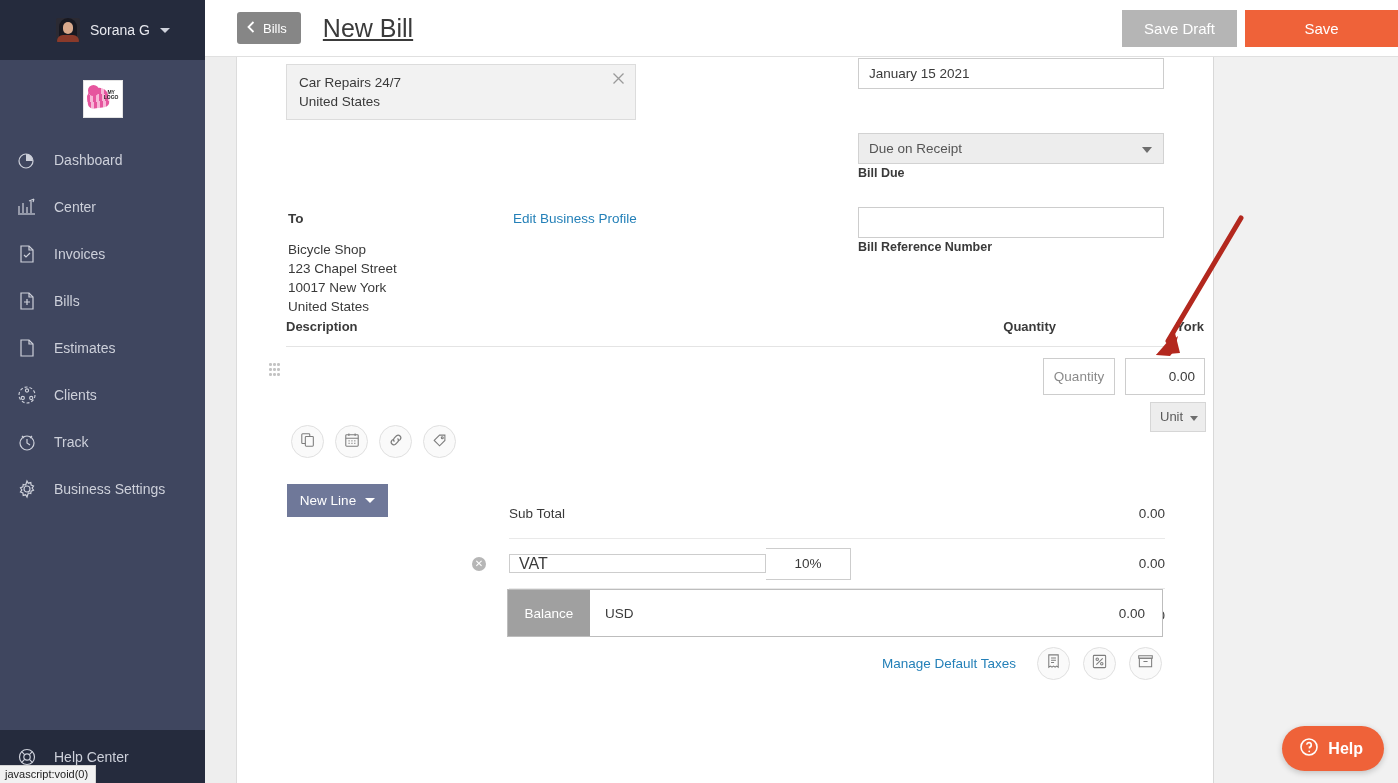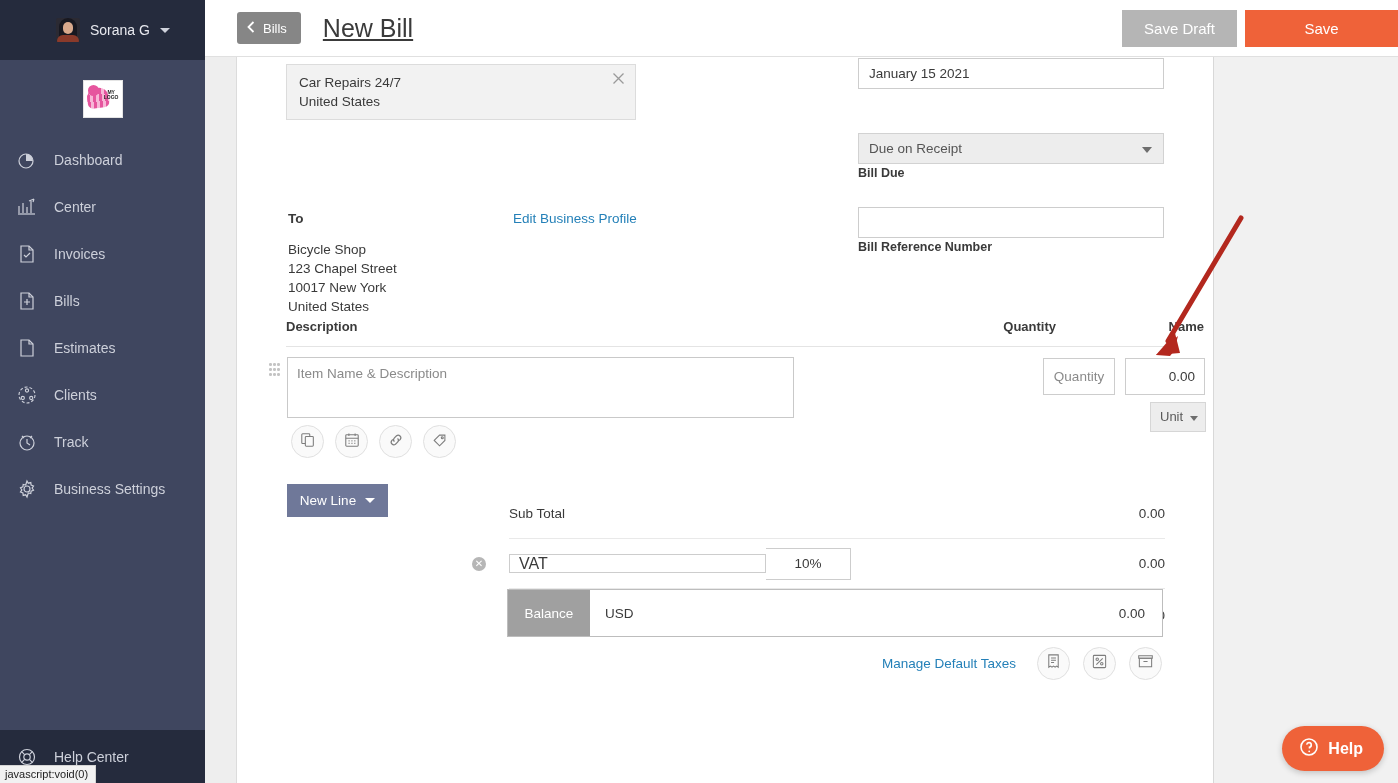--- a/index.html
+++ b/index.html
@@ -503,37 +503,36 @@
     <span>Due on Receipt</span>
     <span class="sel-caret"></span>
   </div>
 
   <div id="ref-label" class="fld-label">Bill Reference Number</div>
   <input id="ref-field" type="text" value="" style="">
 
   <div id="items-head">
     <span class="th" id="th-desc">Description</span>
     <span class="th" id="th-qty">Quantity</span>
-    <span class="th" id="th-rate">Name</span>
+    <span class="th" id="th-rate">York</span>
 
   </div>
 
   <div id="drag-handle">
     <i></i>
         <i></i>
         <i></i>
         <i></i>
         <i></i>
         <i></i>
         <i></i>
         <i></i>
         <i></i>
   </div>
 
-  <textarea id="desc-input" placeholder="Item Name &amp; Description" style=""></textarea>
 
   <input id="qty-input" type="text" placeholder="Quantity" style="">
 
   <input id="rate-input" type="text" value="0.00" style="">
 
   <div id="unit-select">
     <span>Unit</span>
     <span class="sel-caret"></span>
   </div>
 

